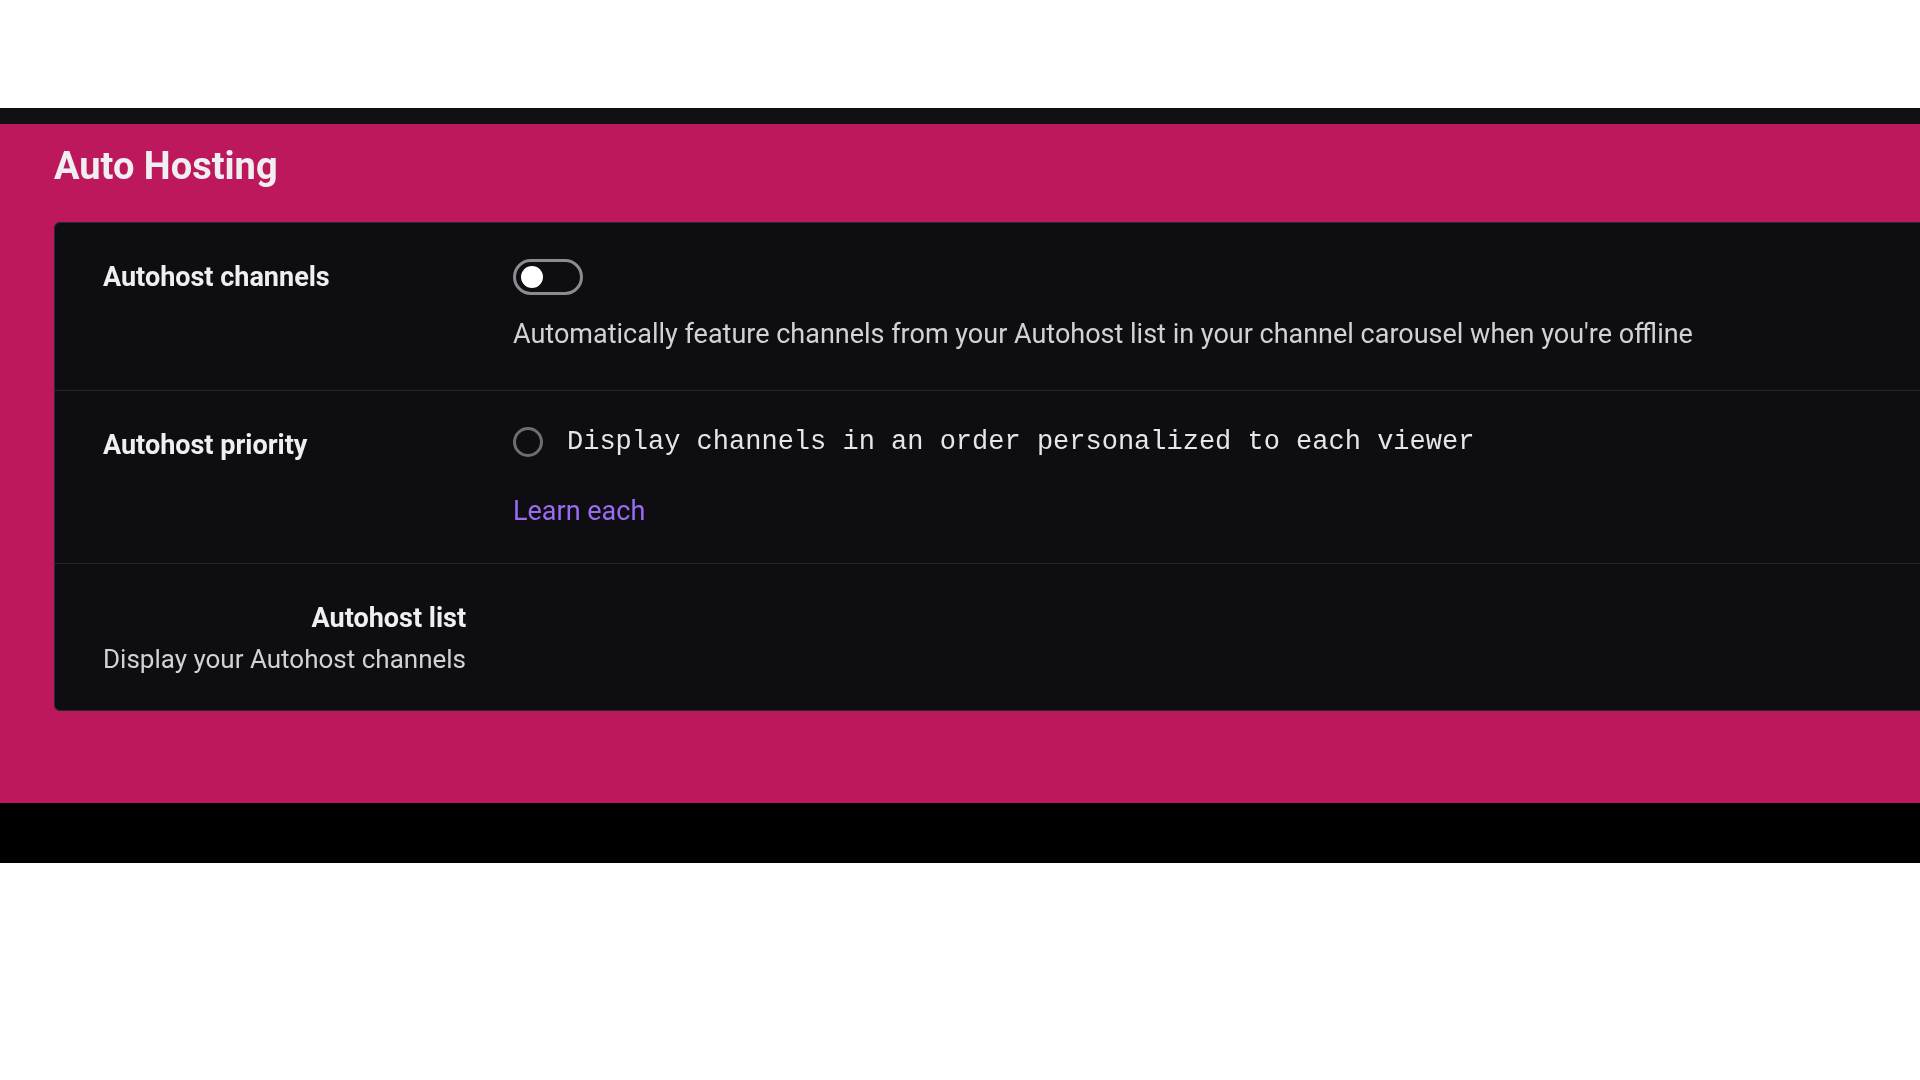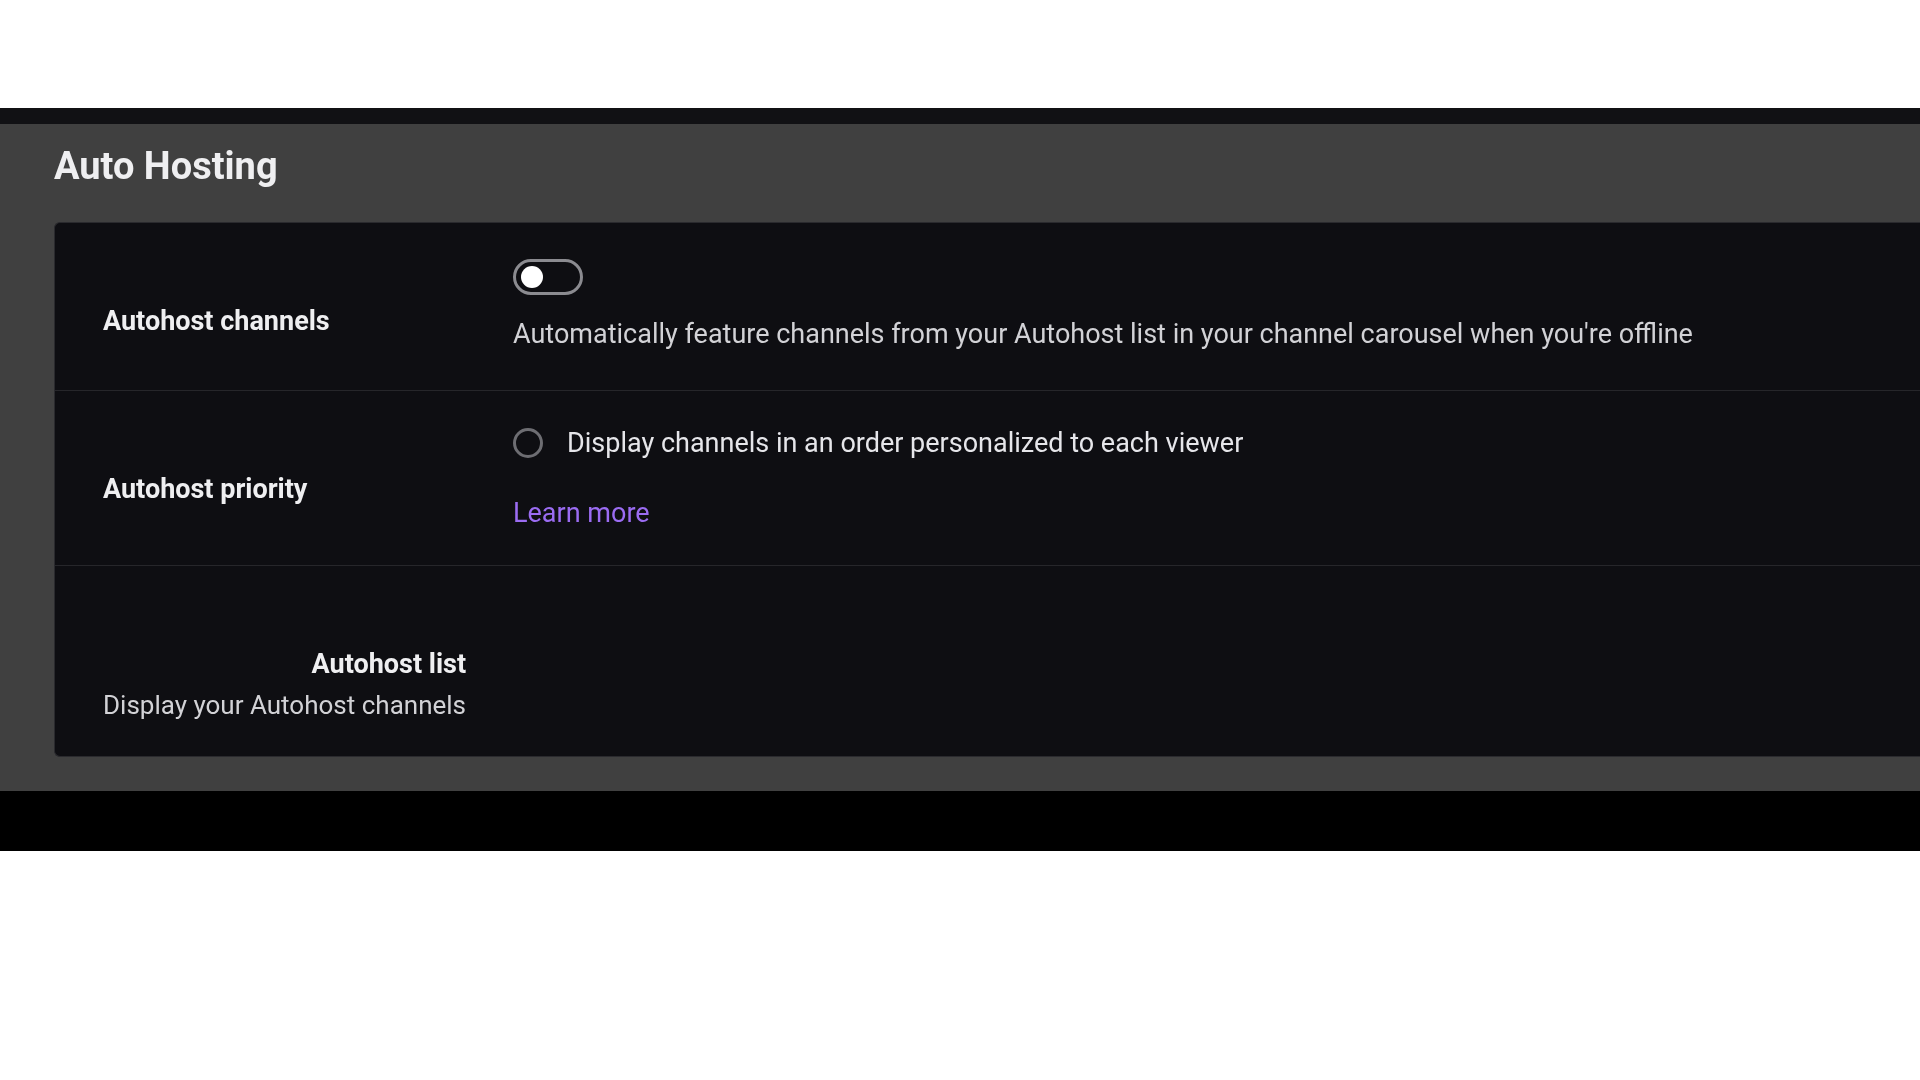--- a/index.html
+++ b/index.html
@@ -16,22 +16,22 @@
   }
   .outer-white {
     background: #ffffff;
     height: 108px;
   }
   .dark-bar {
     background: #111114;
     height: 16px;
   }
   .dark-region {
-    background: #404040;
-    padding: 10px 0 34px 0;
+    background: #be185d;
+    padding: 10px 0 92px 0;
   }
   .section-title {
     color: #efeff1;
     font-size: 38px;
     font-weight: 700;
     padding: 10px 0 34px 54px;
   }
   .panel {
     margin-left: 54px;
     background: #0e0e12;
@@ -43,21 +43,20 @@
     display: flex;
     padding: 36px 40px 36px 48px;
     border-bottom: 1px solid #26262a;
   }
   .row:last-child {
     border-bottom: none;
   }
   .row-label-col {
     width: 410px;
     flex-shrink: 0;
-    margin-top: 44px;
   }
   .row-label {
     color: #efeff1;
     font-size: 27px;
     font-weight: 700;
     line-height: 1.4;
   }
   .row-sublabel {
     color: #d2d2d6;
     font-size: 26px;
@@ -117,20 +116,21 @@
     height: 14px;
     background: #a970ff;
     border-radius: 50%;
     top: 50%;
     left: 50%;
     transform: translate(-50%, -50%);
   }
   .radio-label {
     color: #e6e6ea;
     font-size: 27px;
+    font-family: Liberation Mono, monospace;
   }
   .learn-more {
     color: #9b6cf2;
     font-size: 27px;
     margin-top: 18px;
     cursor: pointer;
     display: inline-block;
   }
   .bottom-black {
     background: #000000;
@@ -162,21 +162,21 @@
 
     <div class="row">
       <div class="row-label-col">
         <div class="row-label">Autohost priority</div>
       </div>
       <div class="row-content">
         <div class="radio-row">
           <div class="radio"></div>
           <div class="radio-label">Display channels in an order personalized to each viewer</div>
         </div>
-        <a class="learn-more">Learn more</a>
+        <a class="learn-more">Learn each</a>
       </div>
     </div>
 
     <div class="row">
       <div class="row-label-col" style="width:auto;text-align:right;">
         <div class="row-label">Autohost list</div>
         <div class="row-sublabel">Display your Autohost channels</div>
       </div>
     </div>
 

